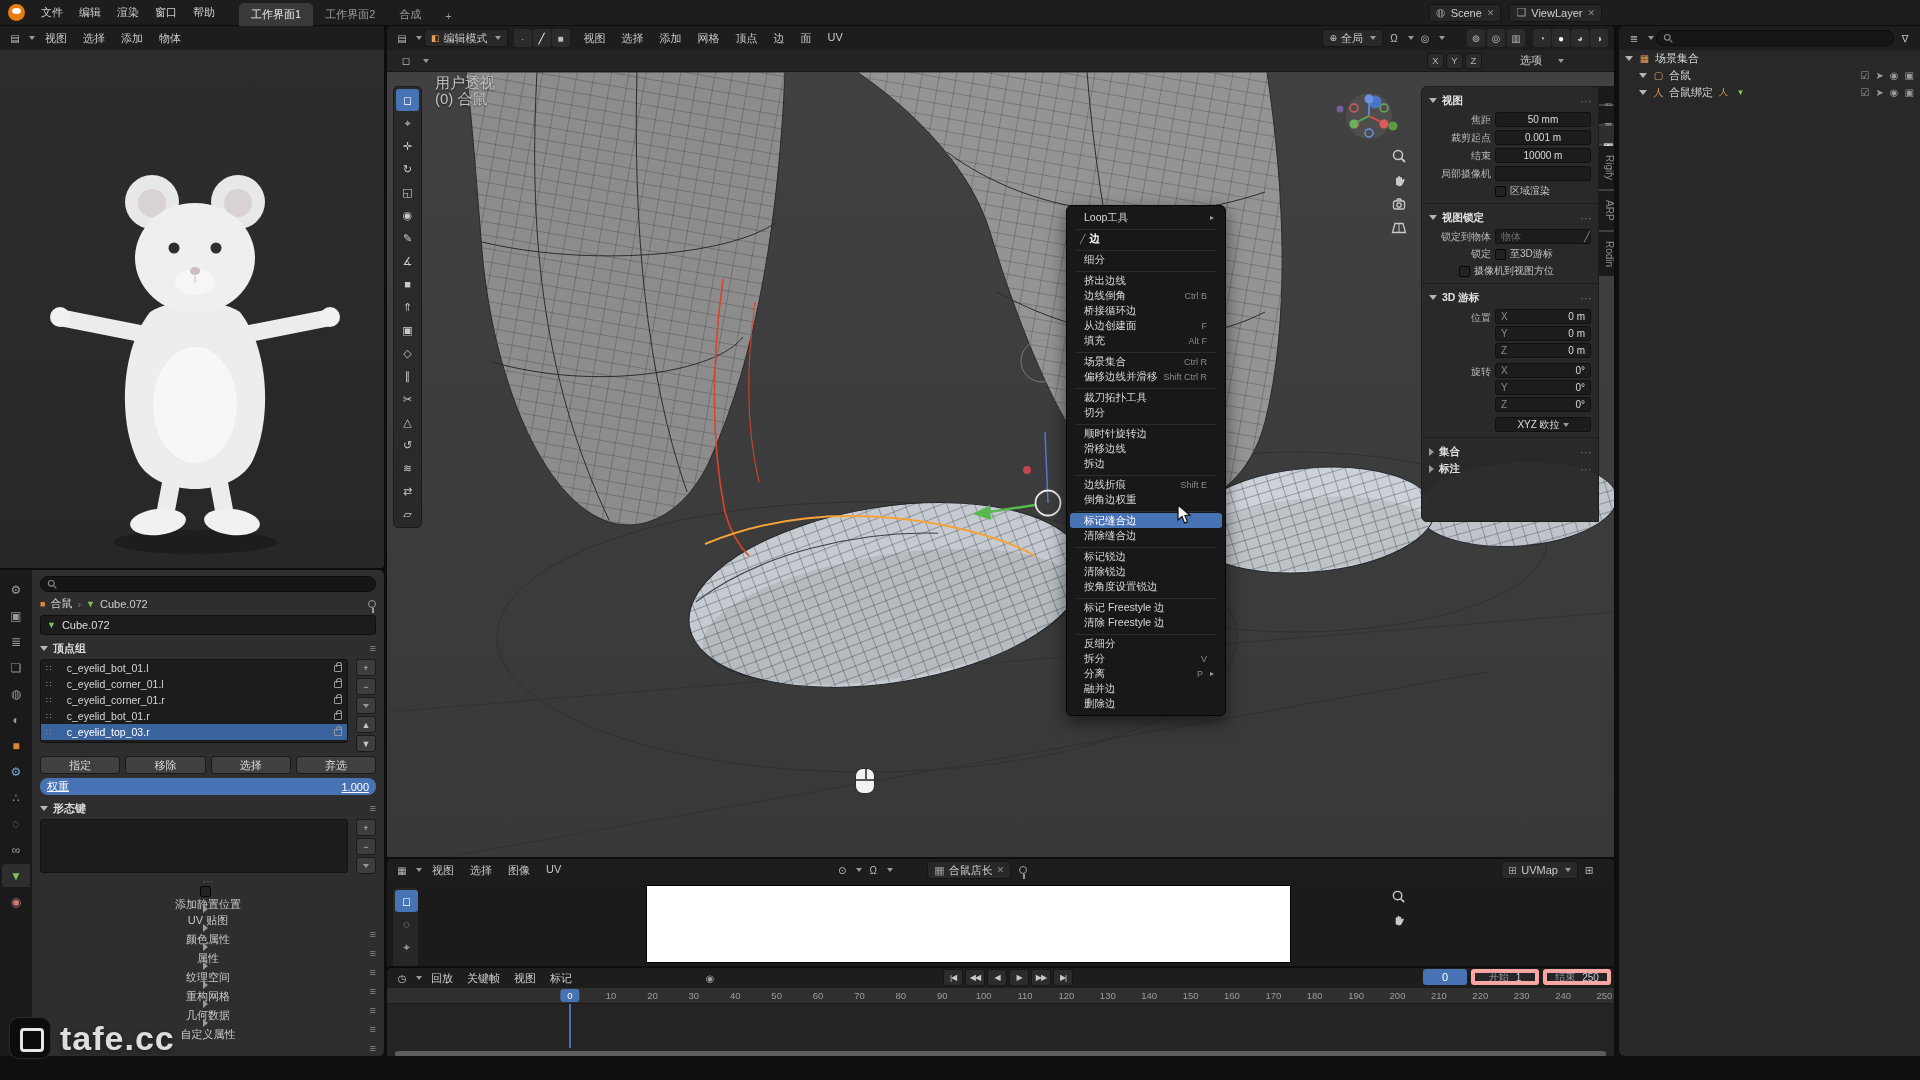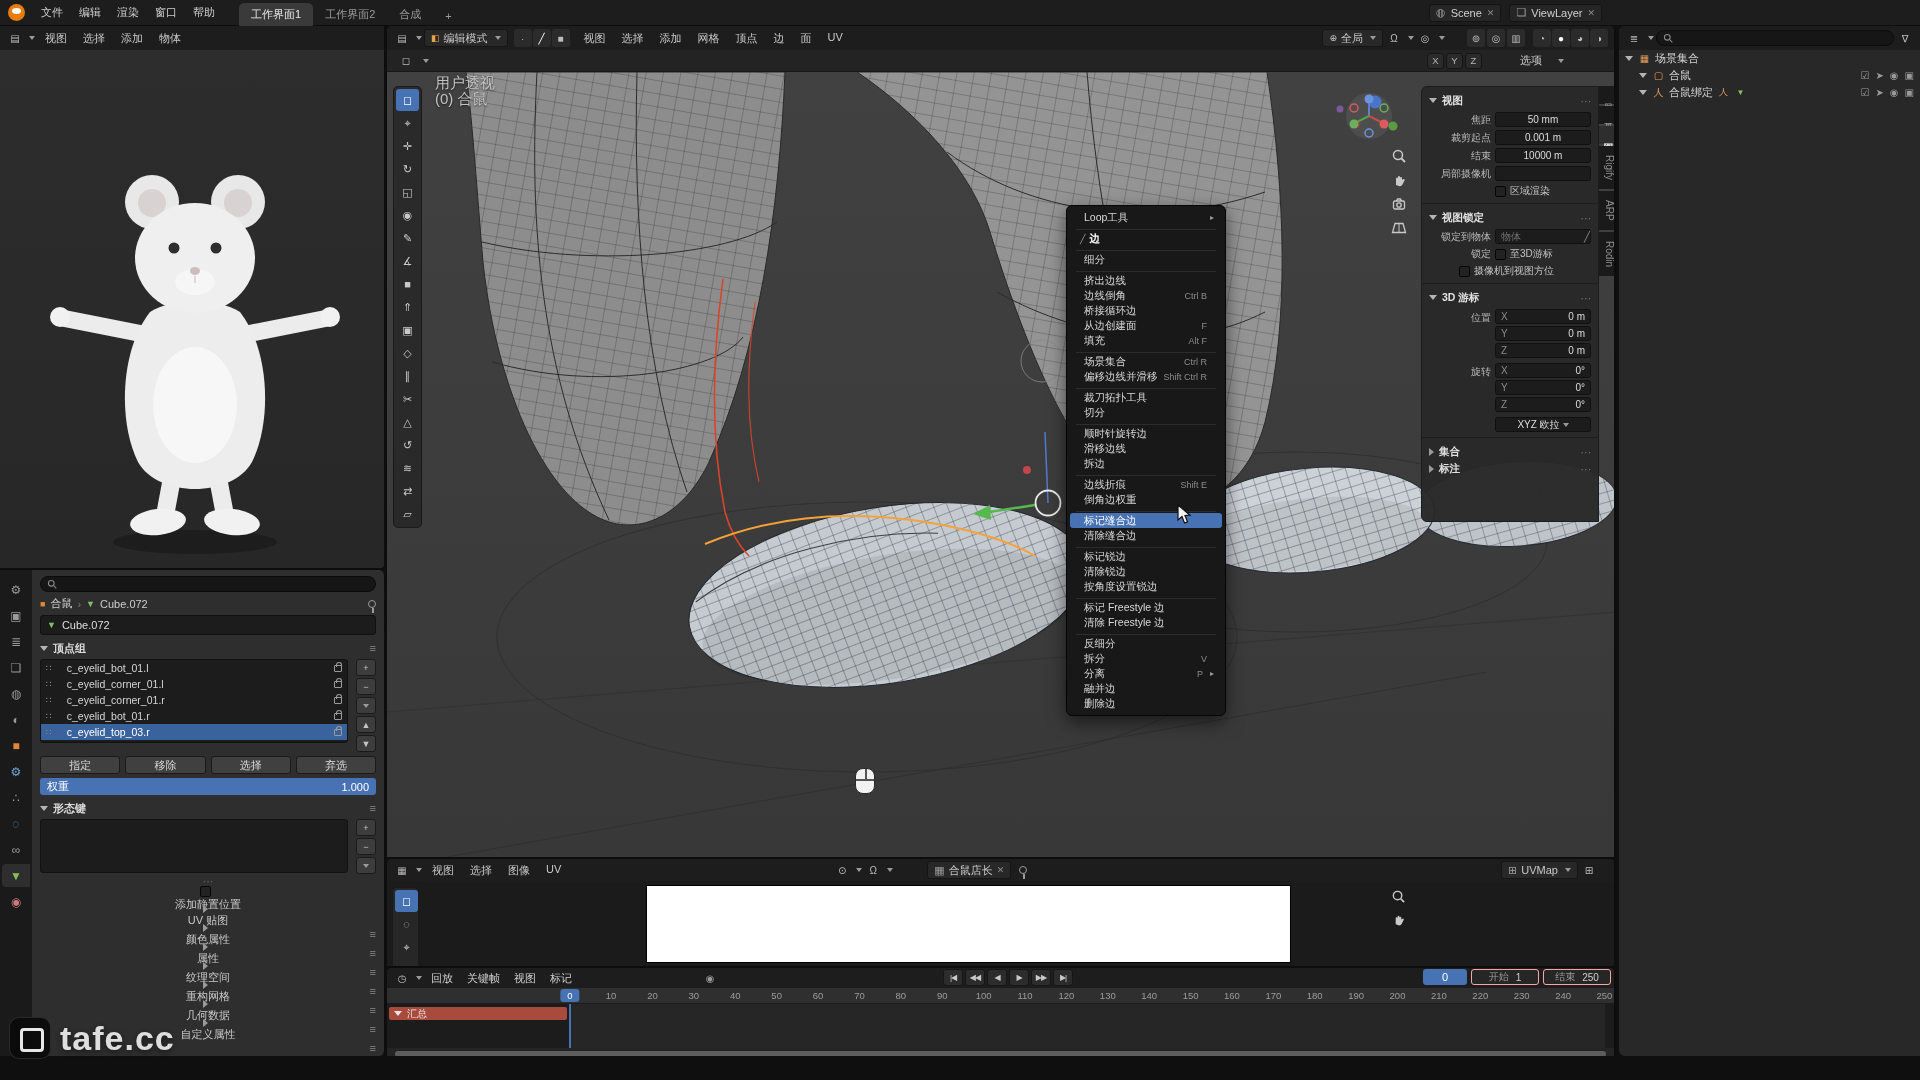--- a/index.html
+++ b/index.html
@@ -46,21 +46,21 @@
   .sec-hdr{display:flex;align-items:center;height:18px;color:#dcdcdc;font-weight:bold;margin:3px 0 2px 0;}
   .sec-hdr .rt{margin-left:auto;color:#8a8a8a;font-weight:normal;}
   .listbox{background:#1c1c1c;border:1px solid #121212;border-radius:3px;flex:1;overflow:hidden;}
   .vg-row{display:flex;align-items:center;height:16px;padding:0 5px;color:#d6d6d6;font-size:10.5px;gap:5px;}
   .vg-row.selected{background:#3a639e;color:#fff;}
   .vg-row .gi{color:#8a8a8a;font-size:9px;}
   .vg-row .nm{flex:1;overflow:hidden;text-overflow:ellipsis;margin-left:10px;}
   .sidecol{display:flex;flex-direction:column;gap:2px;width:20px;margin-left:3px;}
   .sbtn{width:20px;height:17px;background:#3d3d3d;border:1px solid #1a1a1a;border-radius:3px;display:flex;align-items:center;justify-content:center;color:#c5c5c5;font-size:9px;}
   .btn{flex:1;height:18px;background:#404040;border:1px solid #1a1a1a;border-radius:3px;display:flex;align-items:center;justify-content:center;color:#dcdcdc;}
-  .slider{height:17px;background:var(--accent);border-radius:3px;display:flex;align-items:center;padding:4px 7px;color:#fff;}
+  .slider{height:17px;background:var(--accent);border-radius:8px;display:flex;align-items:center;padding:4px 7px;color:#fff;text-decoration:underline;}
   .slider .v{margin-left:auto;}
   .grips{display:flex;justify-content:center;color:#6a6a6a;height:8px;line-height:6px;}
   .coll-row{display:flex;align-items:center;height:19px;color:#c9c9c9;flex-direction:column;}
   .coll-row .rt{margin-left:auto;color:#8a8a8a;}
   
   #viewport3d{left:386px;top:26px;width:1230px;height:831px;background:#3c3c3c;border-radius:6px 6px 0 0;border-left:1px solid #0d0d0d;border-right:2px solid #0d0d0d;}
   .vp-tools{position:absolute;left:0;top:24px;right:0;height:22px;background:#232323;display:flex;align-items:center;padding:0 10px;gap:5px;border-bottom:1px solid #181818;}
   .vp-canvas{position:absolute;left:0;top:46px;right:0;bottom:0;}
   .mirror-btn{width:17px;height:16px;background:#2b2b2b;border:1px solid #151515;border-radius:3px;display:flex;align-items:center;justify-content:center;color:#b5b5b5;font-size:9.5px;}
   #vp-toolbar{position:absolute;left:6px;top:60px;width:29px;background:rgba(40,40,40,.92);border:1px solid #1a1a1a;border-radius:5px;padding:2px;display:flex;flex-direction:column;gap:1px;z-index:3;}
@@ -104,21 +104,21 @@
   #uv-image{position:absolute;left:259px;top:4px;width:645px;height:78px;background:#fff;border:1px solid #000;}
   #uv-toolbar{position:absolute;left:5px;top:6px;width:27px;background:rgba(40,40,40,.92);border:1px solid #1a1a1a;border-radius:5px;padding:2px;display:flex;flex-direction:column;gap:1px;}
   #uv-nav{position:absolute;left:1004px;top:8px;display:flex;flex-direction:column;gap:8px;align-items:center;}
   
   #timeline{left:386px;top:966px;width:1230px;height:90px;background:#242424;border-left:1px solid #0d0d0d;border-right:2px solid #0d0d0d;border-top:2px solid #0d0d0d;border-radius:6px 6px 0 0;}
   #tl-header{height:20px;background:#1d1d1d;display:flex;align-items:center;padding:0 6px;gap:2px;position:relative;}
   #tl-transport{position:absolute;left:556px;top:1px;display:flex;gap:2px;align-items:center;}
   .tr-btn{min-width:20px;height:17px;background:#2c2c2c;border:1px solid #161616;border-radius:3px;display:flex;align-items:center;justify-content:center;color:#c9c9c9;font-size:8px;padding:0 3px;letter-spacing:-1px;}
   #tl-right{position:absolute;right:3px;top:1px;display:flex;gap:4px;align-items:center;}
   .frame-field{width:44px;height:16px;background:var(--accent);border-radius:3px;color:#fff;display:flex;align-items:center;justify-content:center;}
-  .range-field{width:68px;height:16px;background:#262626;border:1px solid #fca5a5;border-radius:3px;color:#cfcfcf;display:flex;align-items:center;justify-content:center;gap:7px;font-size:10px;}
+  .range-field{width:68px;height:16px;background:#262626;border:4px solid #fca5a5;border-radius:3px;color:#cfcfcf;display:flex;align-items:center;justify-content:center;gap:7px;font-size:10px;}
   #tl-ruler{position:relative;height:16px;background:#2f2f2f;border-bottom:1px solid #1c1c1c;display:flex;padding-left:162px;overflow:hidden;font-size:9.5px;color:#9d9d9d;align-items:center;}
   #tl-ruler span{display:inline-block;width:41.4px;text-align:center;flex:none;}
   #tl-tracks{position:absolute;left:0;top:36px;right:0;height:44px;background:#262626;overflow:hidden;}
   #tl-summary{position:absolute;left:2px;top:3px;width:178px;height:13px;background:var(--summary);border-radius:2px;color:#f2e3df;display:flex;align-items:center;padding:0 5px;font-size:10px;}
   .range-shade{position:absolute;top:0;bottom:0;background:rgba(0,0,0,.25);}
   #playhead-line{position:absolute;left:182px;top:36px;height:44px;width:2px;background:var(--accent);z-index:2;}
   #playhead-badge{position:absolute;left:183px;top:21px;transform:translateX(-50%);background:var(--accent);color:#fff;border-radius:3px;padding:1px 7px;font-size:9.5px;z-index:3;}
   #tl-scroll{position:absolute;left:8px;right:8px;top:83px;height:6px;background:#5d5d5d;border-radius:3px;}
   
   #outliner{left:1619px;top:26px;width:301px;height:1030px;background:#282828;border-radius:6px 0 0 6px;}
@@ -1211,28 +1211,20 @@
         <span>170</span>
         <span>180</span>
         <span>190</span>
         <span>200</span>
         <span>210</span>
         <span>220</span>
         <span>230</span>
         <span>240</span>
         <span>250</span>
       </div>
-    <div id="tl-tracks">
-      <div class="range-shade" style="left:0;width:183px"></div>
-      <div class="range-shade" style="left:1218px;right:0"></div>
-      <div id="tl-summary">
-        <i class="tri-d" style="border-top-color:#f2e3df"></i>
-        <span>汇总</span>
-      </div>
-    </div>
     <div id="playhead-line"></div>
     <div id="playhead-badge">0</div>
     <div id="tl-scroll"></div>
   </section>
 
   <aside id="outliner" class="panel">
     <div class="hdr">
       <span class="iconbtn">≣</span>
         <i class="caret"></i>
       <div class="searchbox">

